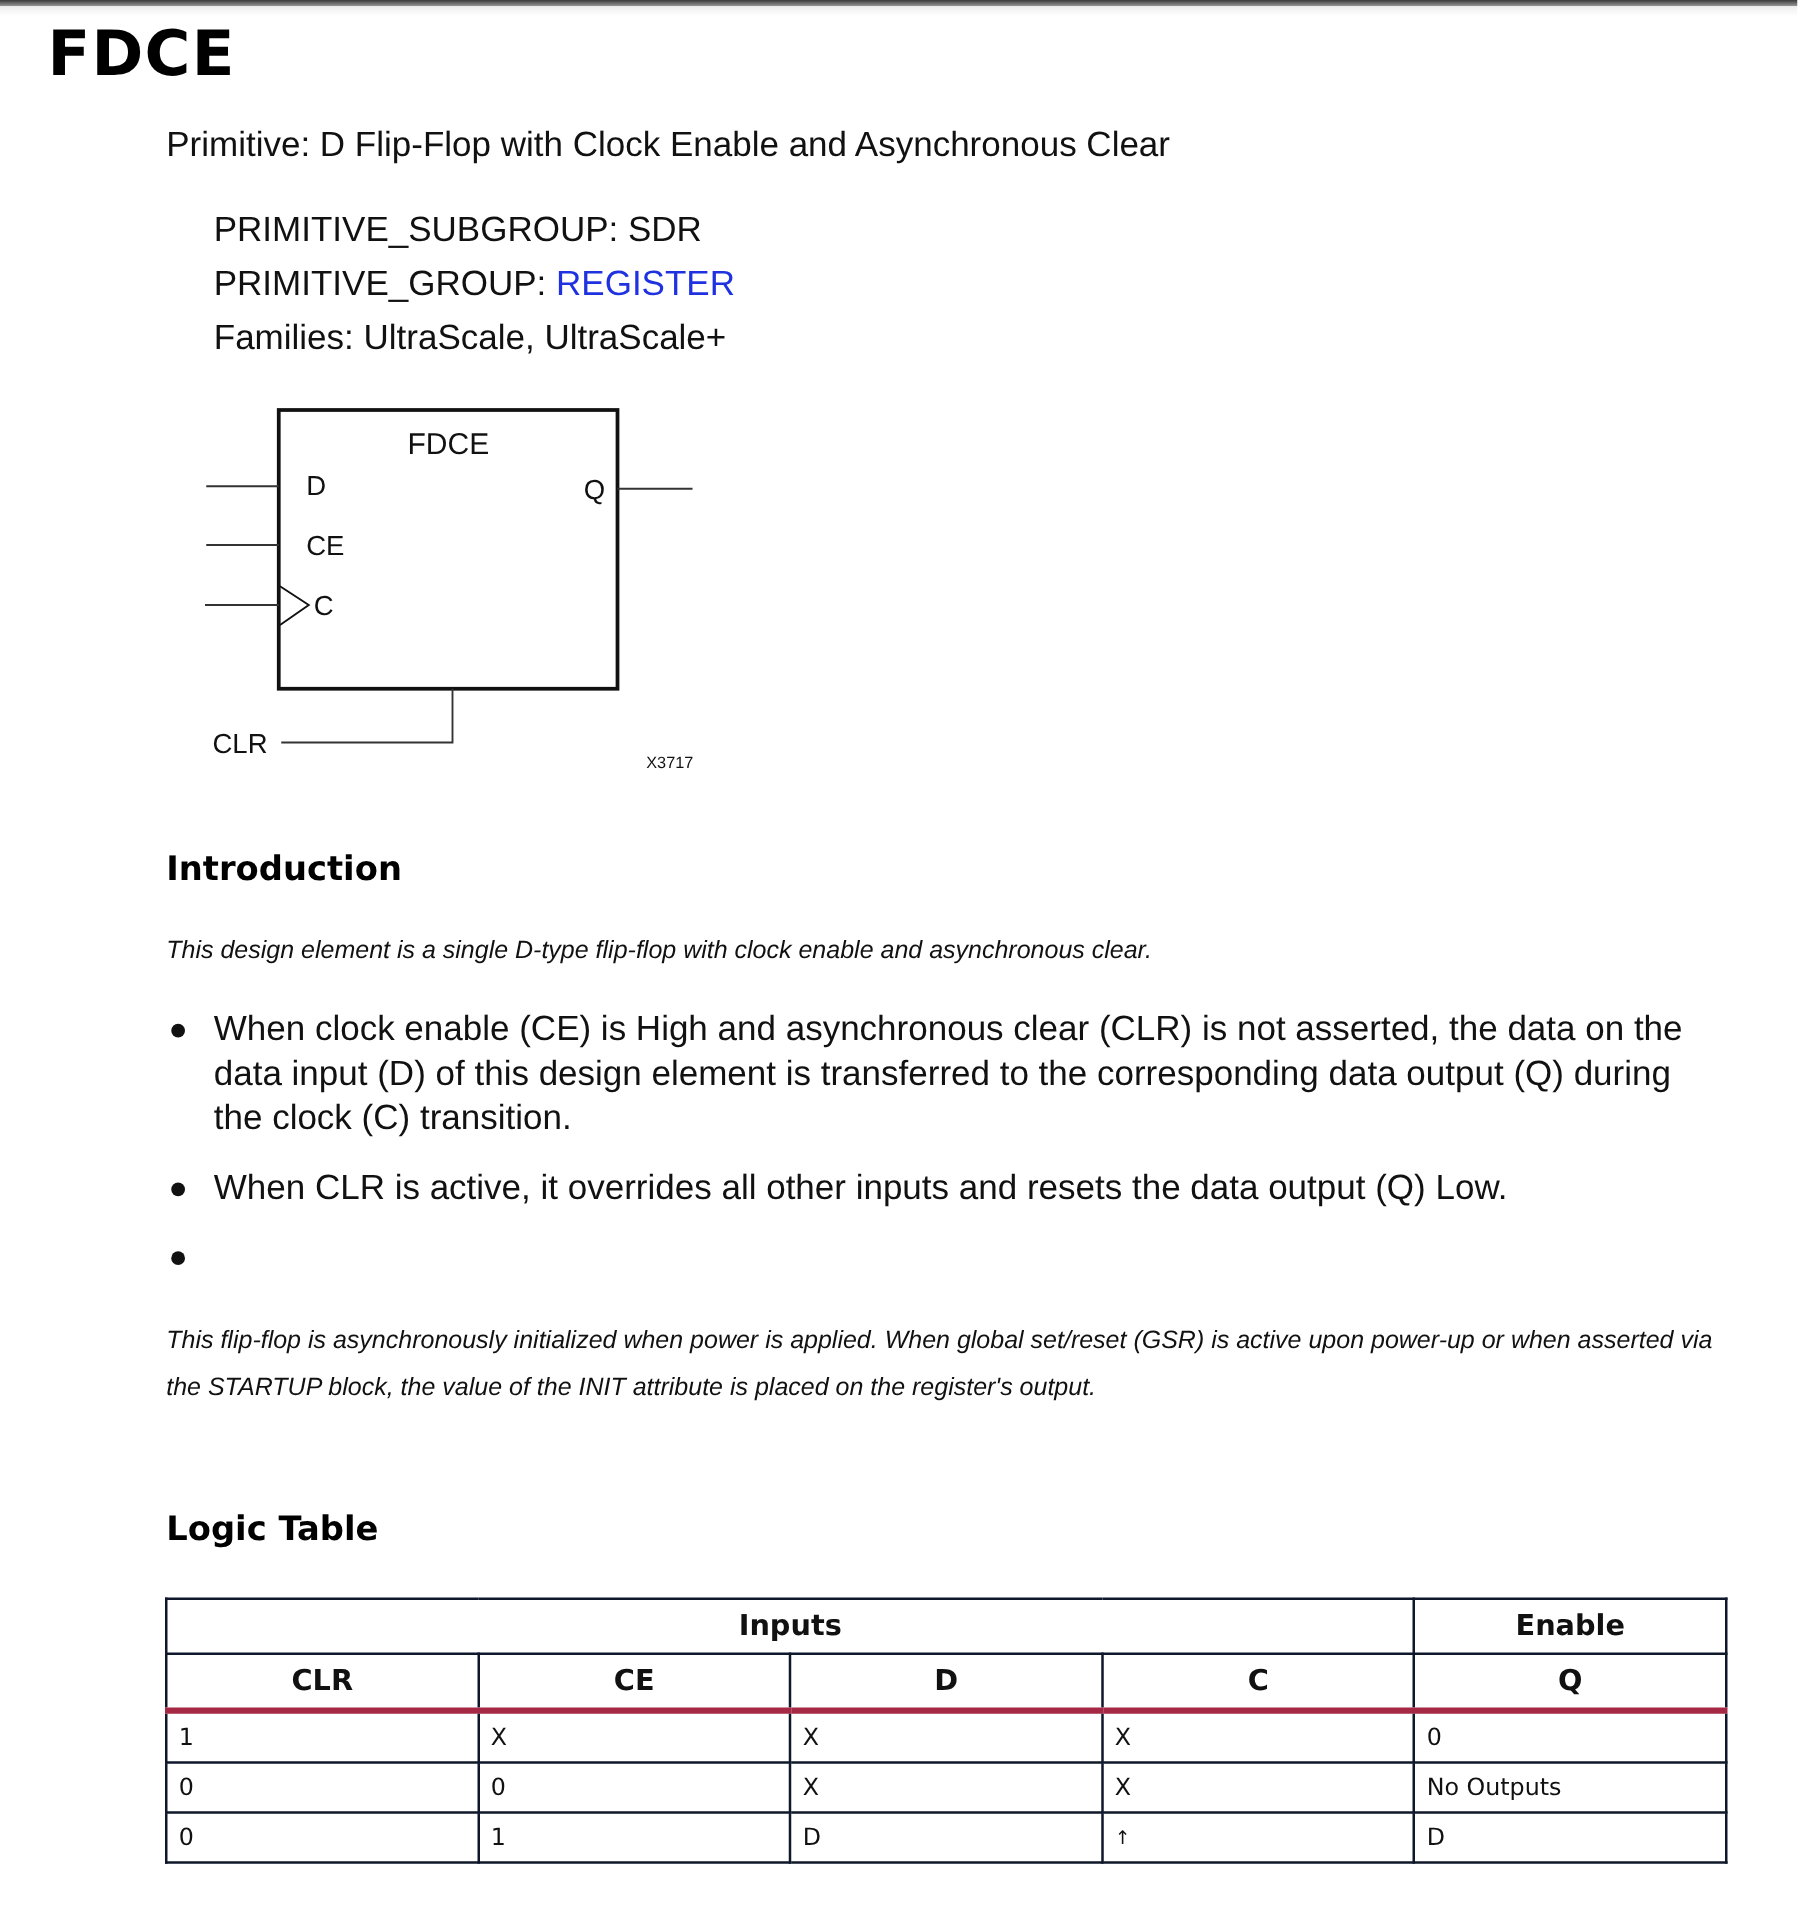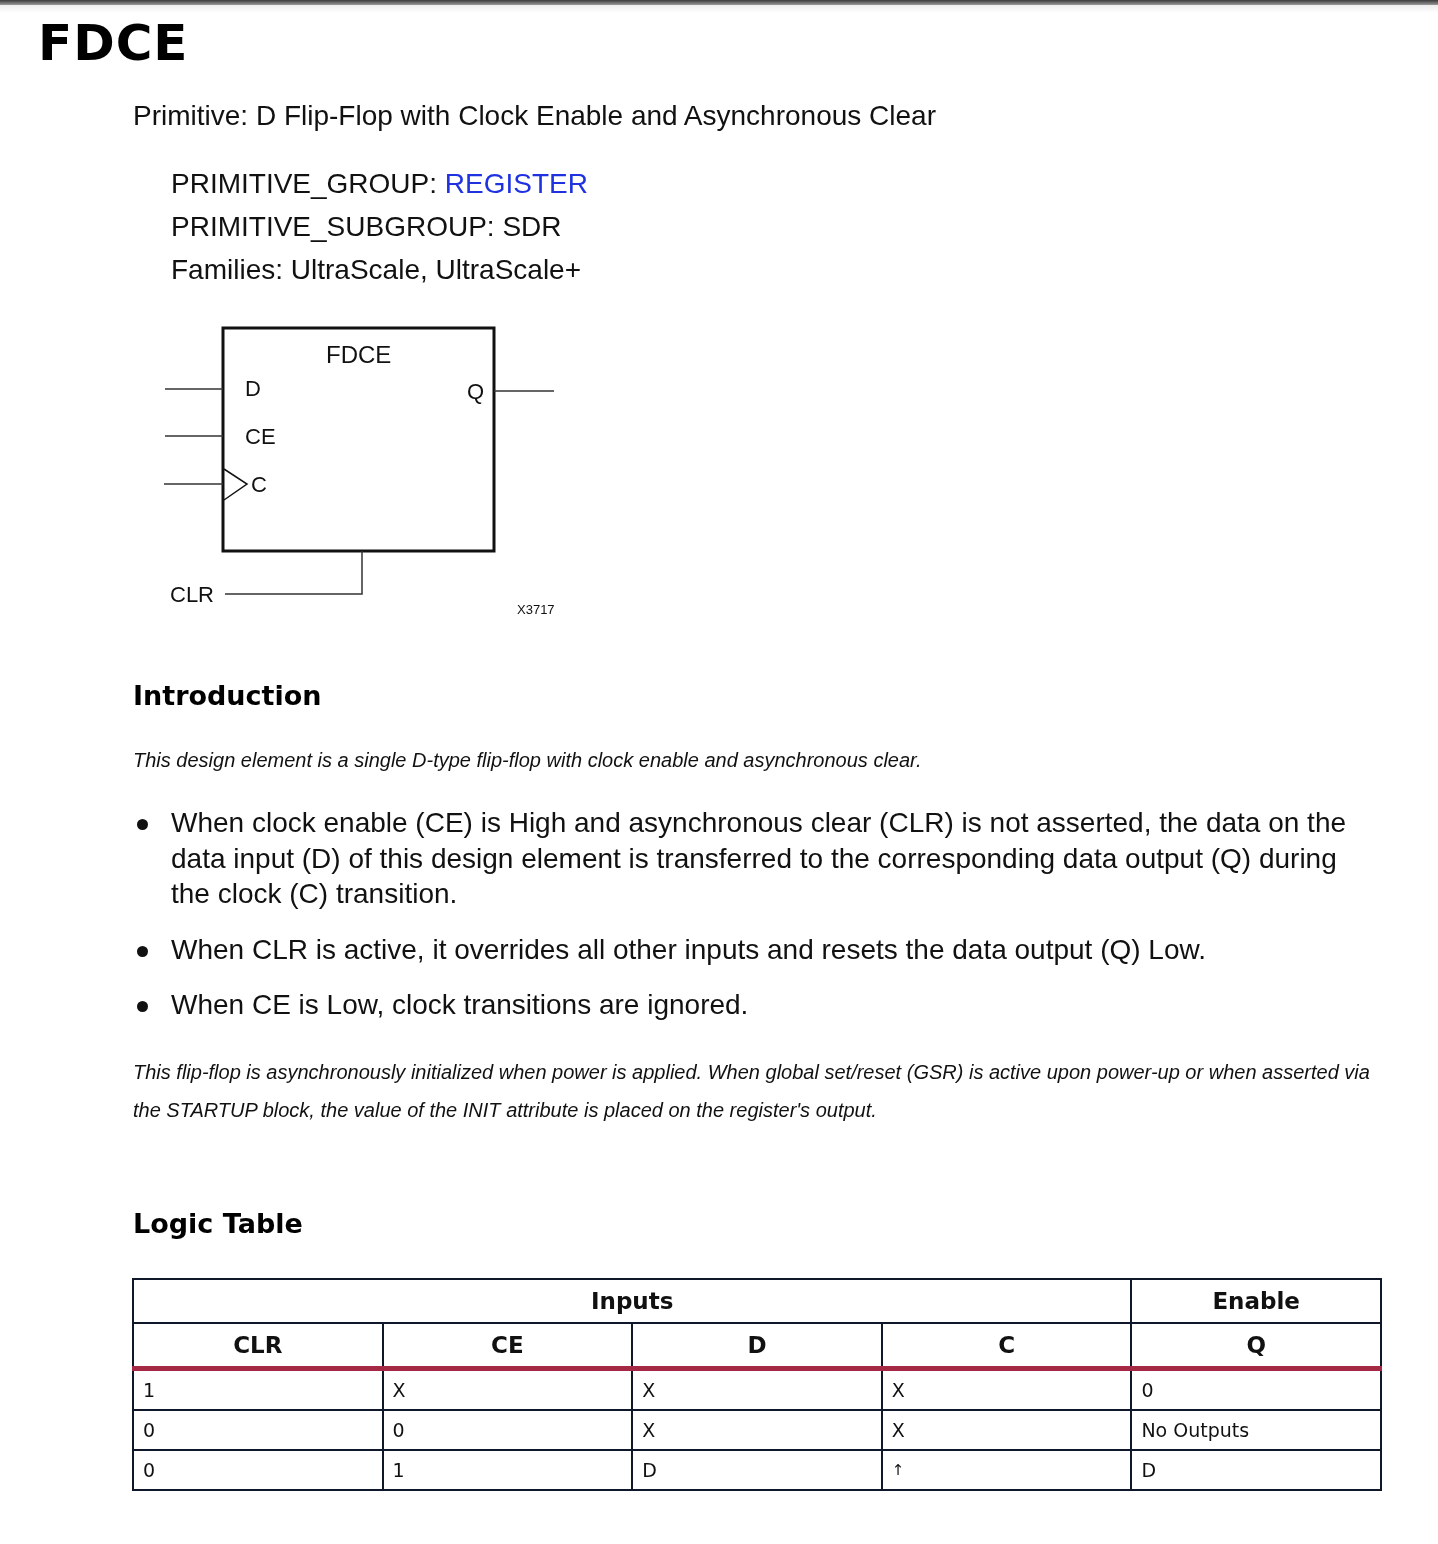--- a/index.html
+++ b/index.html
@@ -45,22 +45,22 @@
 <body>
 
 <div class="topbar"></div>
 <div class="topbar-shade"></div>
 
 <h1 class="page-title">FDCE</h1>
 
 <div class="subtitle">Primitive: D Flip-Flop with Clock Enable and Asynchronous Clear</div>
 
 <div class="meta">
+  <span class="row">PRIMITIVE_SUBGROUP: SDR</span>
   <span class="row"><span>PRIMITIVE_GROUP: </span><a class="link">REGISTER</a></span>
-  <span class="row">PRIMITIVE_SUBGROUP: SDR</span>
   <span class="row">Families: UltraScale, UltraScale+</span>
 </div>
 
 <svg class="diagram" viewBox="0 0 430 320" width="430" height="320">
   <rect x="73" y="13" width="271" height="223" fill="none" stroke="#111" stroke-width="3"></rect>
   <text x="176" y="48" font-size="24">FDCE</text>
   <line x1="15" y1="74" x2="73" y2="74" stroke="#333" stroke-width="1.5"></line>
   <text x="95" y="81" font-size="22">D</text>
   <line x1="15" y1="121" x2="73" y2="121" stroke="#333" stroke-width="1.5"></line>
   <text x="95" y="129" font-size="22">CE</text>
@@ -74,21 +74,21 @@
   <text x="367" y="299" font-size="13">X3717</text>
 </svg>
 
 <h2 class="h2" style="top:680px;text-align:center;">Introduction</h2>
 
 <p class="para" style="top:741px;">This design element is a single D-type flip-flop with clock enable and asynchronous clear.</p>
 
 <ul class="bullets">
   <li><span class="dot"></span><span>When clock enable (CE) is High and asynchronous clear (CLR) is not asserted, the data on the data input (D) of this design element is transferred to the corresponding data output (Q) during the clock (C) transition.</span></li>
   <li><span class="dot"></span><span>When CLR is active, it overrides all other inputs and resets the data output (Q) Low.</span></li>
-  <li><span class="dot"></span><span>When CE is Low, clock transitions are ignored.</span></li>
+  <li><span class="dot"></span></li>
 </ul>
 
 <p class="para" style="top:1053px;">This flip-flop is asynchronously initialized when power is applied. When global set/reset (GSR) is active upon power-up or when asserted via the STARTUP block, the value of the INIT attribute is placed on the register's output.</p>
 
 <h2 class="h2" style="top:1208px;">Logic Table</h2>
 
 <table class="logic">
   <colgroup>
     <col style="width:20%">
       <col style="width:20%">

